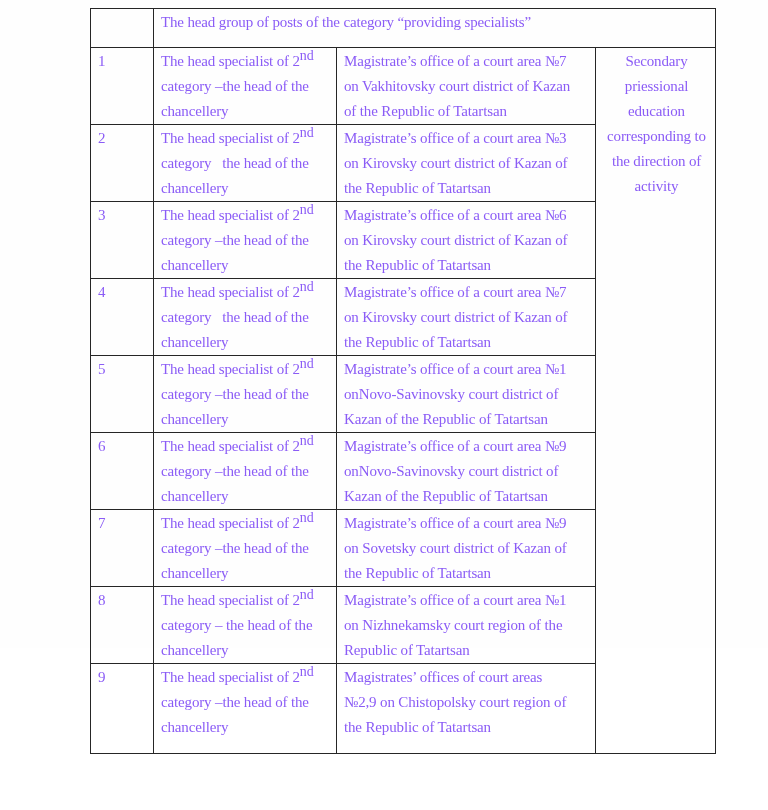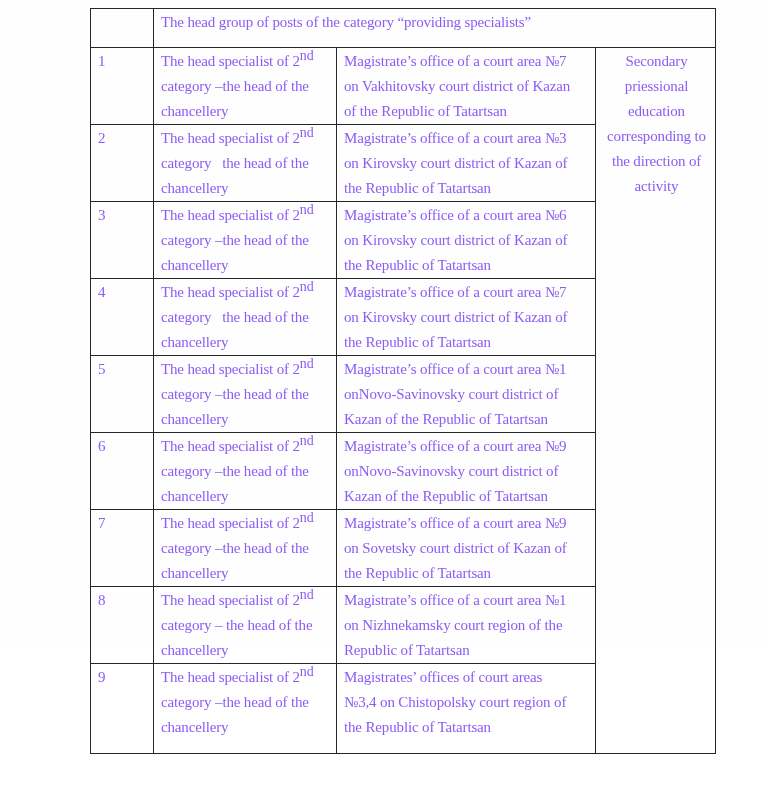--- a/index.html
+++ b/index.html
@@ -153,18 +153,18 @@
 on Nizhnekamsky court region of the
 Republic of Tatartsan</td>
     </tr>
 
     <tr class="data-row-last">
       <td class="num-cell num-cell-middle">9</td>
       <td><span>The head specialist of 2</span><span class="sup">nd</span><span>
 category –the head of the
 chancellery</span></td>
       <td>Magistrates’ offices of court areas
-№3,4 on Chistopolsky court region of
+№2,9 on Chistopolsky court region of
 the Republic of Tatartsan</td>
     </tr>
   </tbody>
     </table>
 </div>
 
 </body></html>

